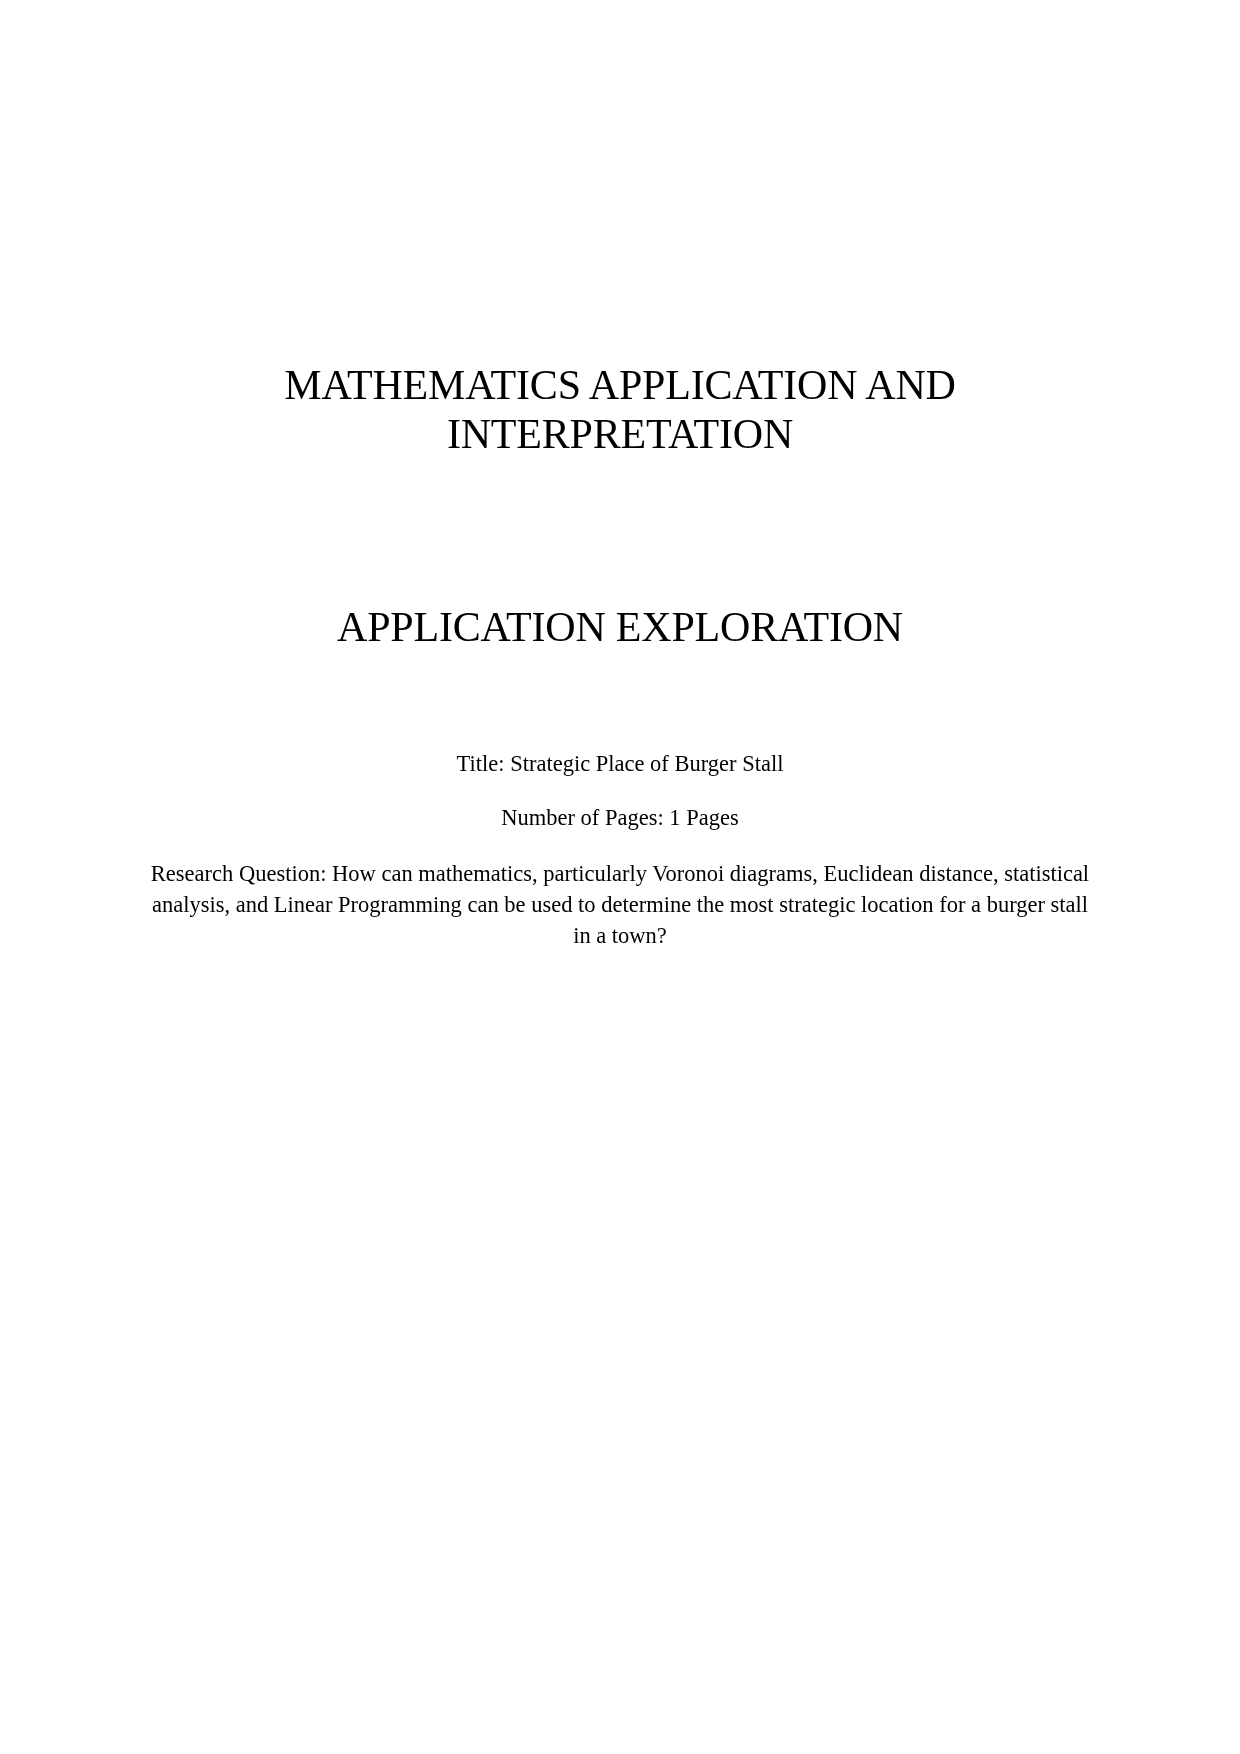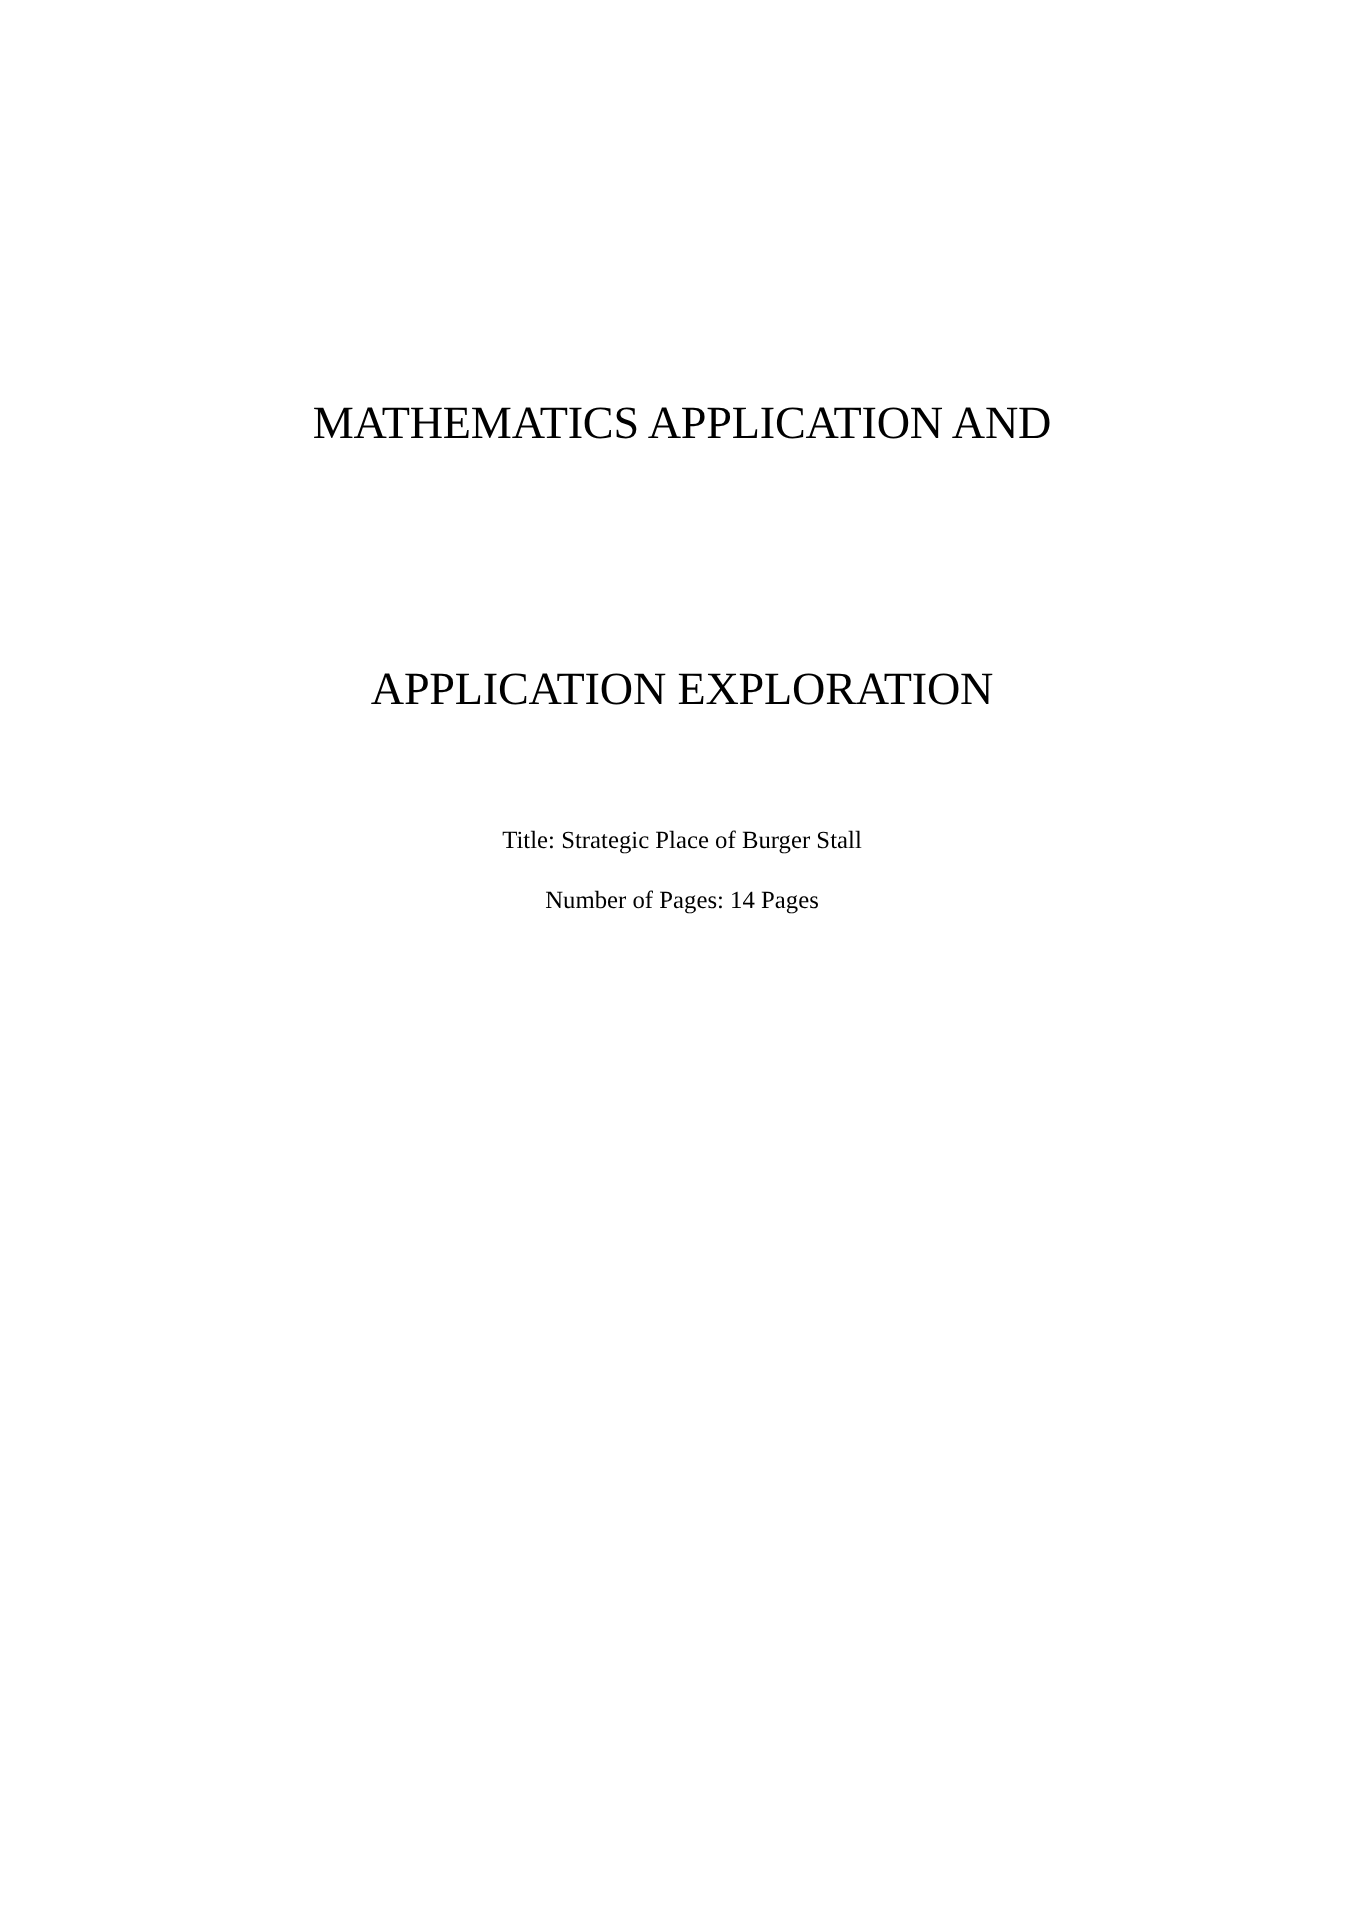--- a/index.html
+++ b/index.html
@@ -89,23 +89,25 @@
   }
 </style>
 </head>
 <body>
 
 <div class="page">
   <div class="content">
 
     <h1 class="doc-title">
       <span class="line">MATHEMATICS APPLICATION AND</span>
+      <span class="line">INTERPRETATION</span>
     </h1>
 
     <h2 class="doc-subtitle">APPLICATION EXPLORATION</h2>
 
     <div class="meta-block">
       <p class="meta-line">Title: Strategic Place of Burger Stall</p>
-      <p class="meta-line">Number of Pages: 14 Pages</p>
+      <p class="meta-line">Number of Pages: 1 Pages</p>
+      <p class="research-question">Research Question: How can mathematics, particularly Voronoi diagrams, Euclidean distance, statistical analysis, and Linear Programming can be used to determine the most strategic location for a burger stall in a town?</p>
     </div>
 
   </div>
 </div>
 
 </body></html>

